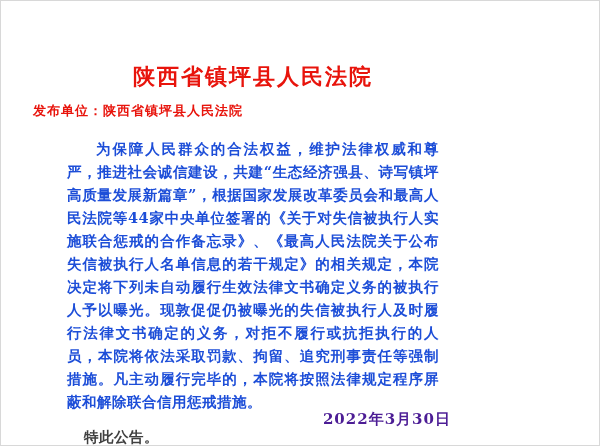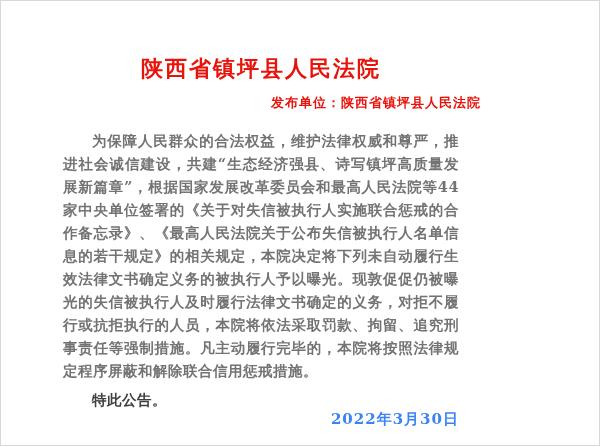--- a/index.html
+++ b/index.html
@@ -16,43 +16,43 @@
   .page {
     position: relative;
     width: 600px;
     height: 446px;
     background: #ffffff;
     box-sizing: border-box;
     border: 1px solid #d8d8d8;
   }
   .notice {
     position: absolute;
-    left: 16px;
+    left: 8px;
     top: 0;
     width: 488px;
     height: 446px;
     box-sizing: border-box;
-    padding: 4px 24px;
+    padding: 12px 24px;
   }
   .title-block {
     margin-top: 48px;
     text-align: center;
     color: #e8140c;
   }
   .title-line {
     font-size: 22px;
     font-weight: bold;
     letter-spacing: 2px;
     line-height: 31px;
     color: #e8140c;
     font-family: "DejaVu Serif", "Liberation Serif", serif;
   }
   .meta-block {
     margin-top: 8px;
-    text-align: right;
+    text-align: left;
     color: #e8140c;
   }
   .meta-line {
     font-size: 13px;
     font-weight: bold;
     line-height: 21px;
     letter-spacing: 1px;
     color: #e8140c;
   }
   .body-block {
@@ -60,39 +60,39 @@
     padding: 0 22px;
     color: #f41c10;
     font-size: 14.5px;
     line-height: 23px;
     letter-spacing: 0.5px;
     text-align: justify;
     text-justify: inter-ideograph;
     font-weight: bold;
   }
   .body-para {
-    margin: 0;
+    margin: 12px;
     text-indent: 2em;
-    color: #737373;
+    color: #1d4ed8;
   }
   .closing {
     margin: 6px 0 0 0;
     text-indent: 2em;
     color: #404040;
     font-weight: bold;
     font-size: 14.5px;
     line-height: 23px;
   }
   .date-line {
     position: absolute;
     right: 46px;
     bottom: 18px;
     font-size: 15px;
     font-weight: bold;
-    color: #3b82f6;
+    color: #4c1d95;
     letter-spacing: 1px;
     margin-top: 48px;
   }
 </style>
 </head>
 <body>
 
 <div class="page">
   <div class="notice">
 

